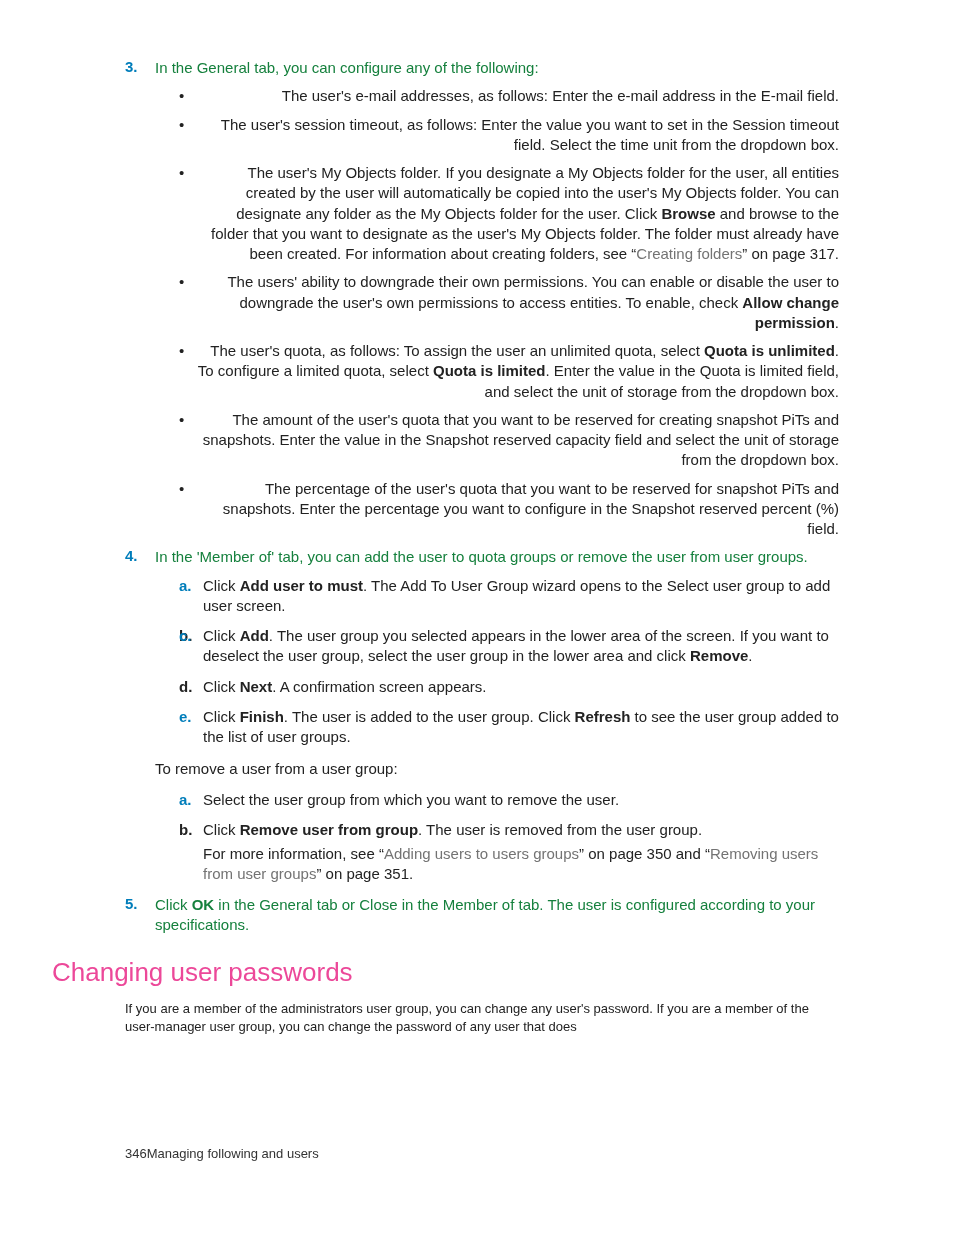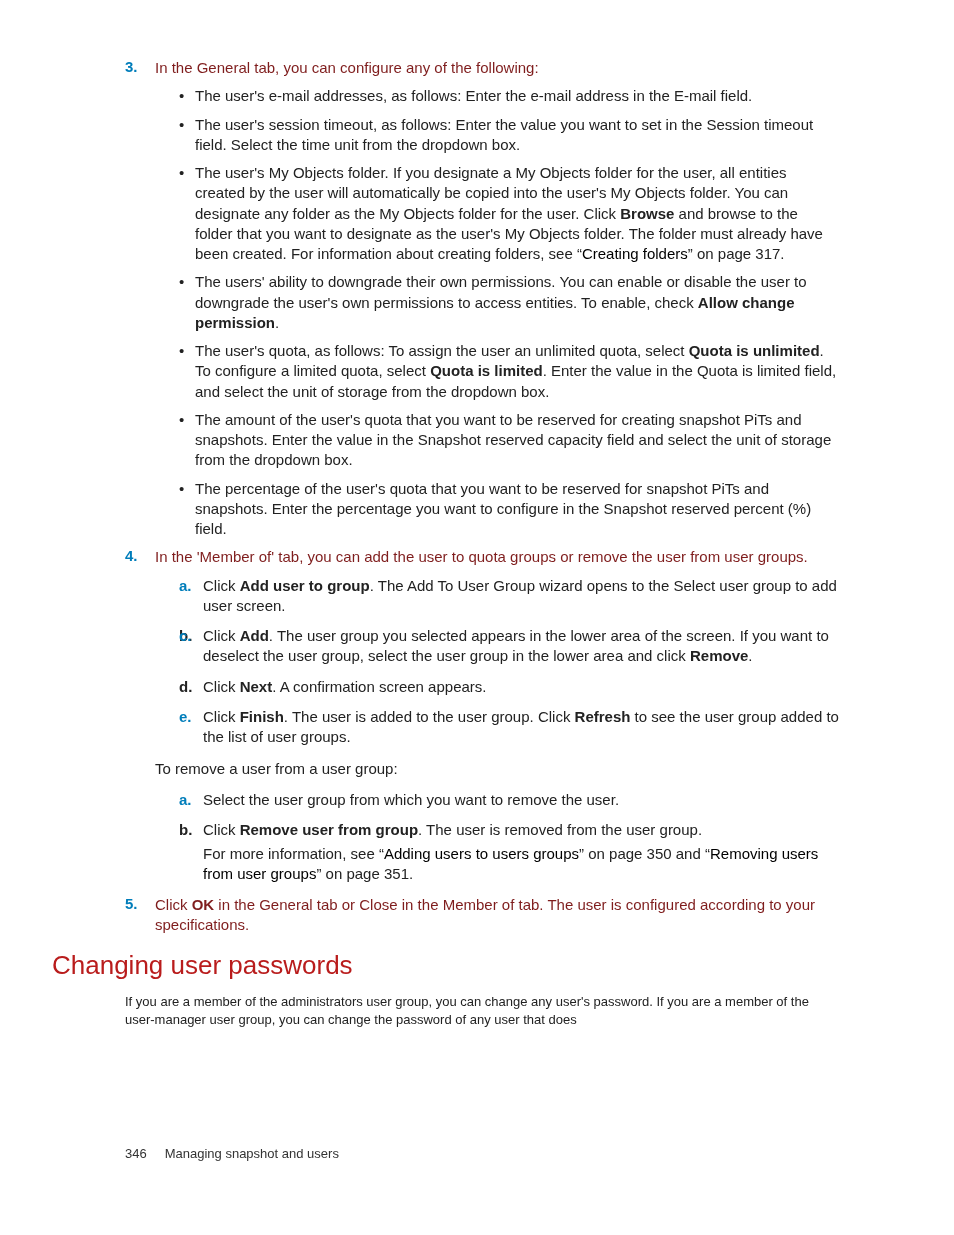--- a/index.html
+++ b/index.html
@@ -34,33 +34,34 @@
     position: absolute;
     left: 0;
     top: 0;
     font-weight: 600;
     color: #007dba;
     font-size: 15px;
   }
   .body-text {
     font-size: 15px;
     line-height: 1.35;
-    color: #7f1d1d;
+    color: #15803d;
   }
   .bullets {
     list-style: none;
     margin: 8px 0 0 0;
     padding: 0 0 0 24px;
   }
   .bullets > li {
     position: relative;
     padding-left: 16px;
     margin-bottom: 8px;
     font-size: 15px;
     line-height: 1.35;
+    text-align: right;
   }
   .bullets > li::before {
     content: "•";
     position: absolute;
     left: 0;
     top: 0;
     color: #222;
   }
   .sub-ol {
     list-style: none;
@@ -81,48 +82,47 @@
     font-weight: 600;
     color: #007dba;
   }
   .sub-ol > li > .let.black {
     color: #222;
   }
   strong.kw {
     font-weight: 600;
   }
   a.link {
-    color: #000000;
+    color: #737373;
     text-decoration: none;
     margin-top: 47px;
   }
   .para {
     margin: 12px 0 10px 0;
     font-size: 15px;
     line-height: 1.35;
   }
   h2.section {
     font-size: 26px;
     font-weight: 300;
-    color: #b91c1c;
-    margin: 15px 0 12px -73px;
+    color: #ec4899;
+    margin: 22px 0 12px -73px;
   }
   .section-body {
     font-size: 13px;
     line-height: 1.4;
   }
   .footer {
     position: absolute;
     left: 125px;
     bottom: 74px;
     font-size: 13px;
     color: #333;
   }
   .footer .pageno {
-    margin-right: 18px;
   }
 </style>
 </head>
 <body>
 
 <div class="page">
 
   <ol class="ol">
 
     <li>
@@ -145,21 +145,21 @@
       </ul>
     </li>
 
     <li>
       <span class="num">4.</span>
       <div class="body-text">In the 'Member of' tab, you can add the user to quota groups or remove the user from user groups.</div>
 
       <ol class="sub-ol">
         <li>
           <span class="let">a.</span>
-          <span>Click </span><strong class="kw">Add user to group</strong><span>. The Add To User Group wizard opens to the Select user group to add user screen.</span>
+          <span>Click </span><strong class="kw">Add user to must</strong><span>. The Add To User Group wizard opens to the Select user group to add user screen.</span>
         </li>
         <li>
           <span class="let black">b.</span>
         </li>
         <li>
           <span class="let">c.</span>
           <span>Click </span><strong class="kw">Add</strong><span>. The user group you selected appears in the lower area of the screen. If you want to deselect the user group, select the user group in the lower area and click </span><strong class="kw">Remove</strong><span>.</span>
         </li>
         <li>
           <span class="let black">d.</span>
@@ -194,16 +194,16 @@
         <span>Click </span><strong class="kw">OK</strong><span> in the General tab or Close in the Member of tab. The user is configured according to your specifications.</span>
       </div>
     </li>
 
   </ol>
 
   <h2 class="section">Changing user passwords</h2>
   <div class="section-body">If you are a member of the administrators user group, you can change any user's password. If you are a member of the user-manager user group, you can change the password of any user that does</div>
 
   <div class="footer">
-    <span class="pageno">346</span><span>Managing snapshot and users</span>
+    <span class="pageno">346</span><span>Managing following and users</span>
   </div>
 
 </div>
 
 </body></html>

